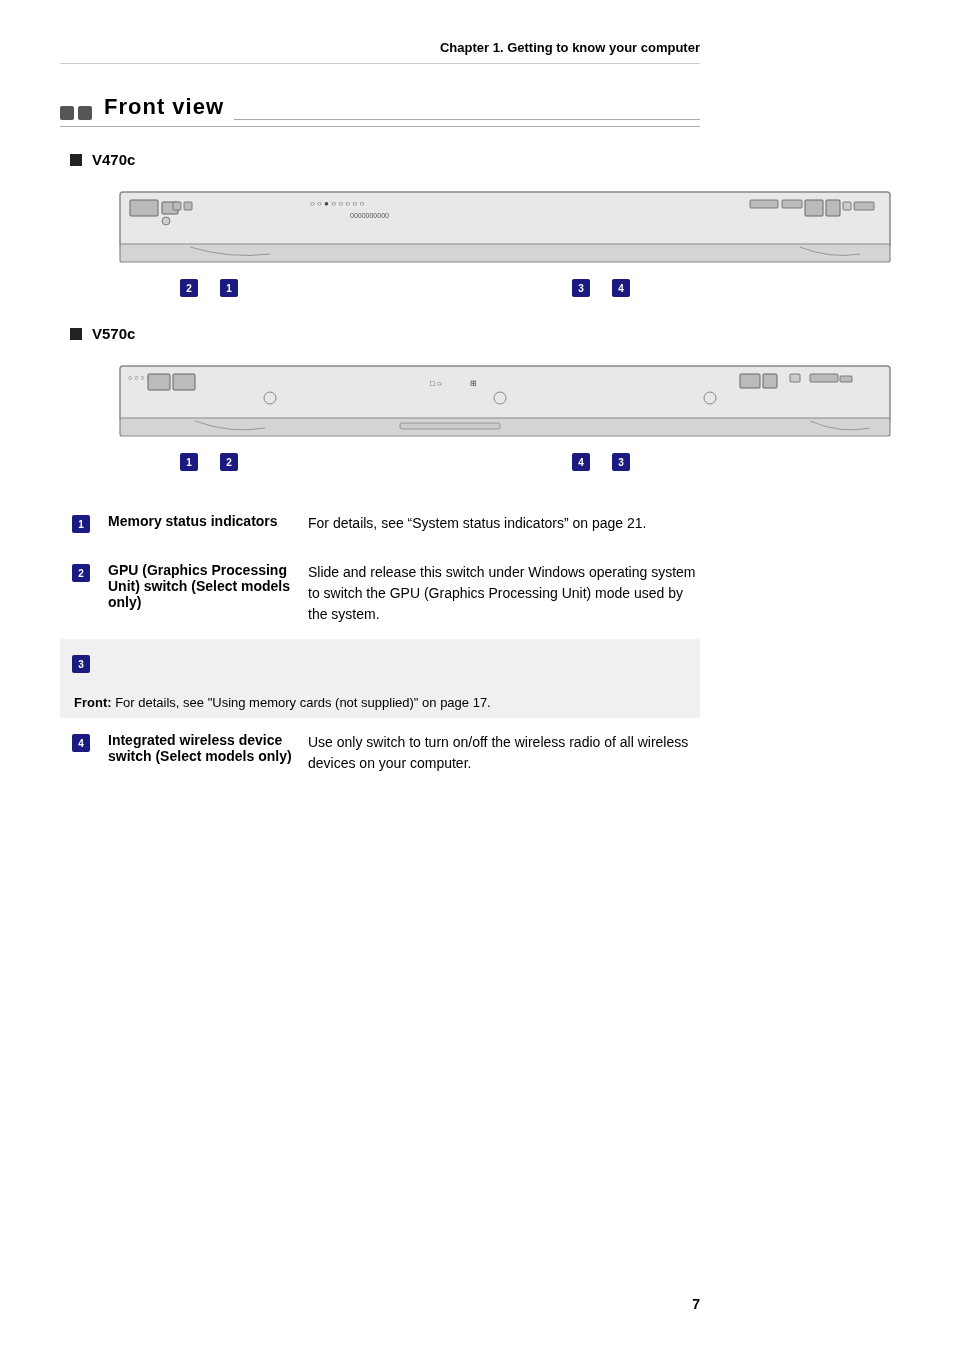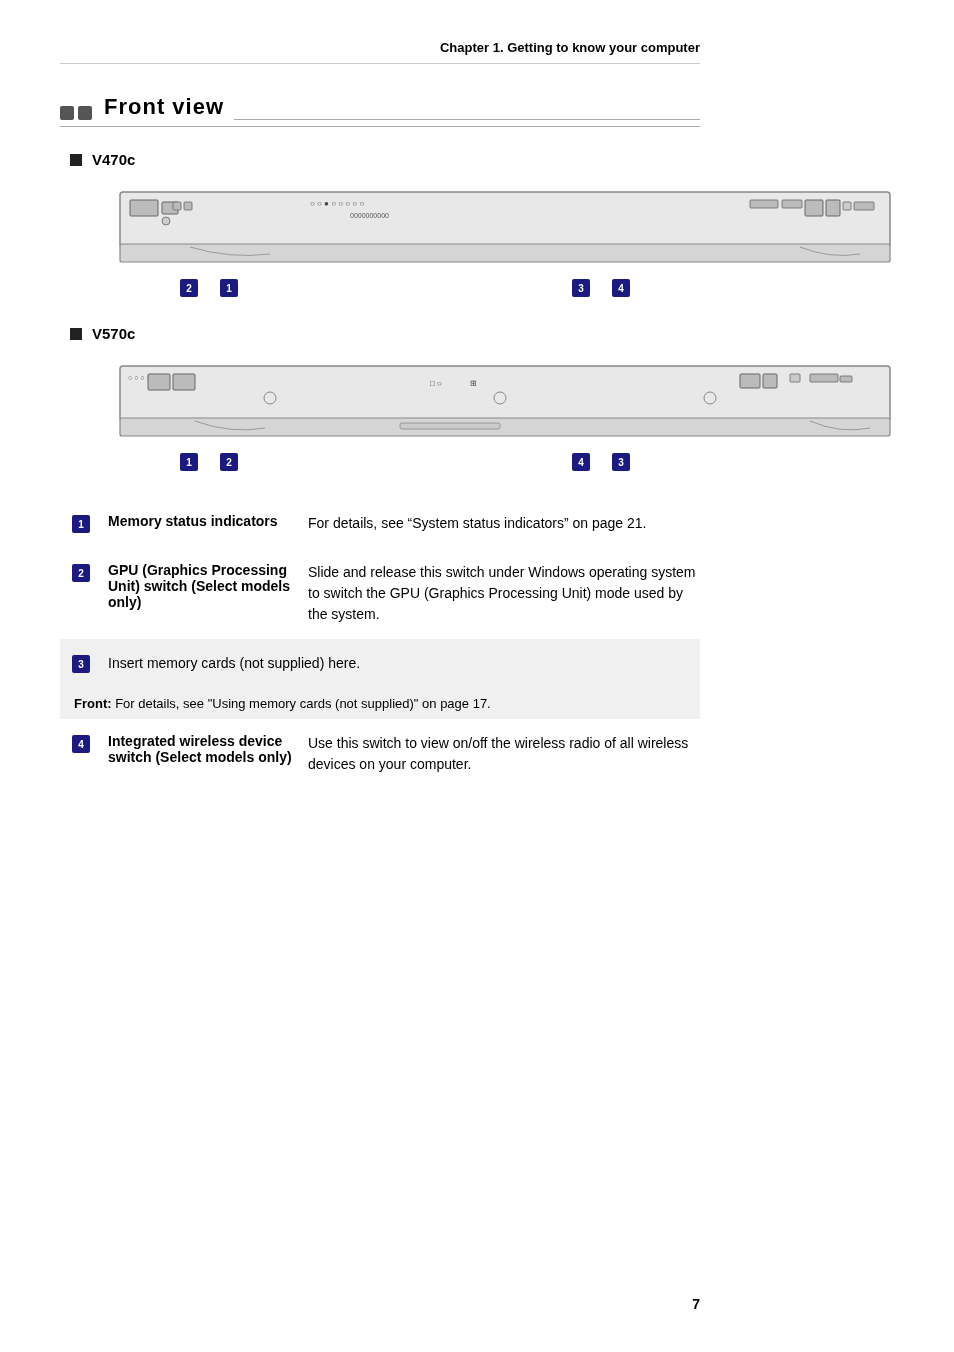--- a/index.html
+++ b/index.html
@@ -281,38 +281,35 @@
     </div>
     <div class="desc-def-cell">
       <span>Slide and release this switch under Windows operating system to switch the GPU (Graphics Processing Unit) mode used by the system.</span>
     </div>
   </div>
 
   <div class="desc-row desc-row-bg" style="background:#f0f0f0;">
     <div class="desc-num-cell">
       <span class="nbadge">3</span>
     </div>
-    <div class="desc-def-cell">
-      <span>Insert memory cards (not supplied) here.</span>
-    </div>
   </div>
 
   <div class="note-row">
     <span class="note-label">Front: </span><span> For details, see "Using memory cards (not supplied)" on page 17.</span>
   </div>
 
   <div class="desc-row">
     <div class="desc-num-cell">
       <span class="nbadge">4</span>
     </div>
     <div class="desc-term-cell">
       <span>Integrated wireless device switch (Select models only)</span>
     </div>
     <div class="desc-def-cell">
-      <span>Use this switch to view on/off the wireless radio of all wireless devices on your computer.</span>
+      <span>Use only switch to turn on/off the wireless radio of all wireless devices on your computer.</span>
     </div>
   </div>
 
   <div class="page-number">
     <span>7</span>
   </div>
 
 </div>
 
 </body></html>

